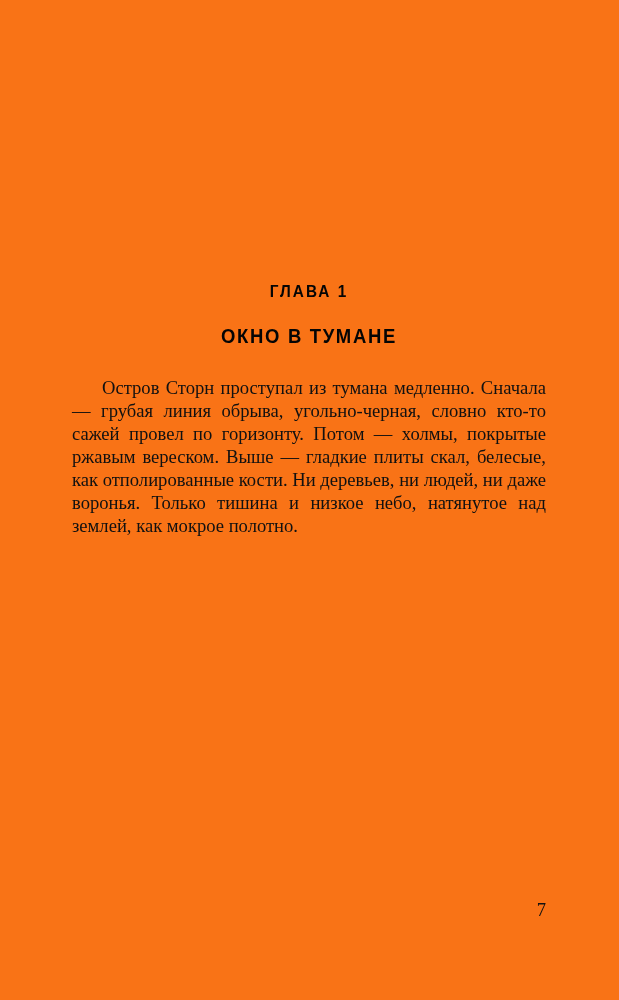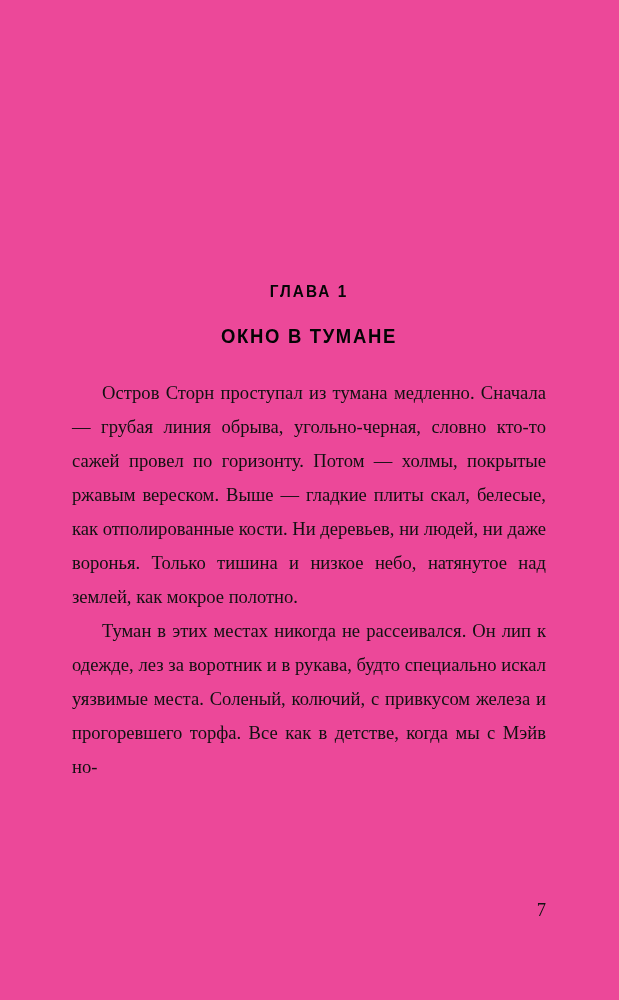--- a/index.html
+++ b/index.html
@@ -6,21 +6,21 @@
   html, body {
     margin: 0;
     padding: 0;
     background: #ffffff;
   }
 
   .page {
     position: relative;
     width: 619px;
     height: 1000px;
-    background: #ec4899;
+    background: #f97316;
     overflow: hidden;
     box-sizing: border-box;
     padding-left: 9px;
   }
 
   .text-block {
     position: absolute;
     left: 72px;
     top: 282px;
     width: 474px;
@@ -46,21 +46,21 @@
     text-align: center;
     color: #050505;
     margin: 0 0 29px 0;
     line-height: 1.1;
     transform: scaleX(0.88);
   }
 
   .body-text p {
     font-family: "Liberation Serif", "DejaVu Serif", serif;
     font-size: 18.6px;
-    line-height: 34px;
+    line-height: 23px;
     color: #111111;
     text-align: justify;
     text-justify: inter-word;
     margin: 0;
     text-indent: 30px;
     hyphens: manual;
     -webkit-hyphens: manual;
   }
 
   .page-number {
@@ -81,20 +81,19 @@
 <div class="page">
 
   <div class="text-block">
 
     <div class="chapter-label">ГЛАВА 1</div>
 
     <div class="chapter-title">ОКНО В ТУМАНЕ</div>
 
     <div class="body-text">
       <p>Остров Сторн проступал из тумана медленно. Сначала — грубая линия обрыва, угольно-черная, словно кто-то сажей провел по горизонту. Потом — холмы, покрытые ржавым вереском. Выше — гладкие плиты скал, белесые, как отполированные кости. Ни деревьев, ни людей, ни даже воронья. Только тишина и низкое небо, натянутое над землей, как мокрое полотно.</p>
-      <p>Туман в этих местах никогда не рассеивался. Он лип к одежде, лез за воротник и в рукава, будто специально искал уязвимые места. Соленый, колючий, с привкусом железа и прогоревшего торфа. Все как в детстве, когда мы с Мэйв но-</p>
     </div>
 
   </div>
 
   <div class="page-number">7</div>
 
 </div>
 
 </body></html>

